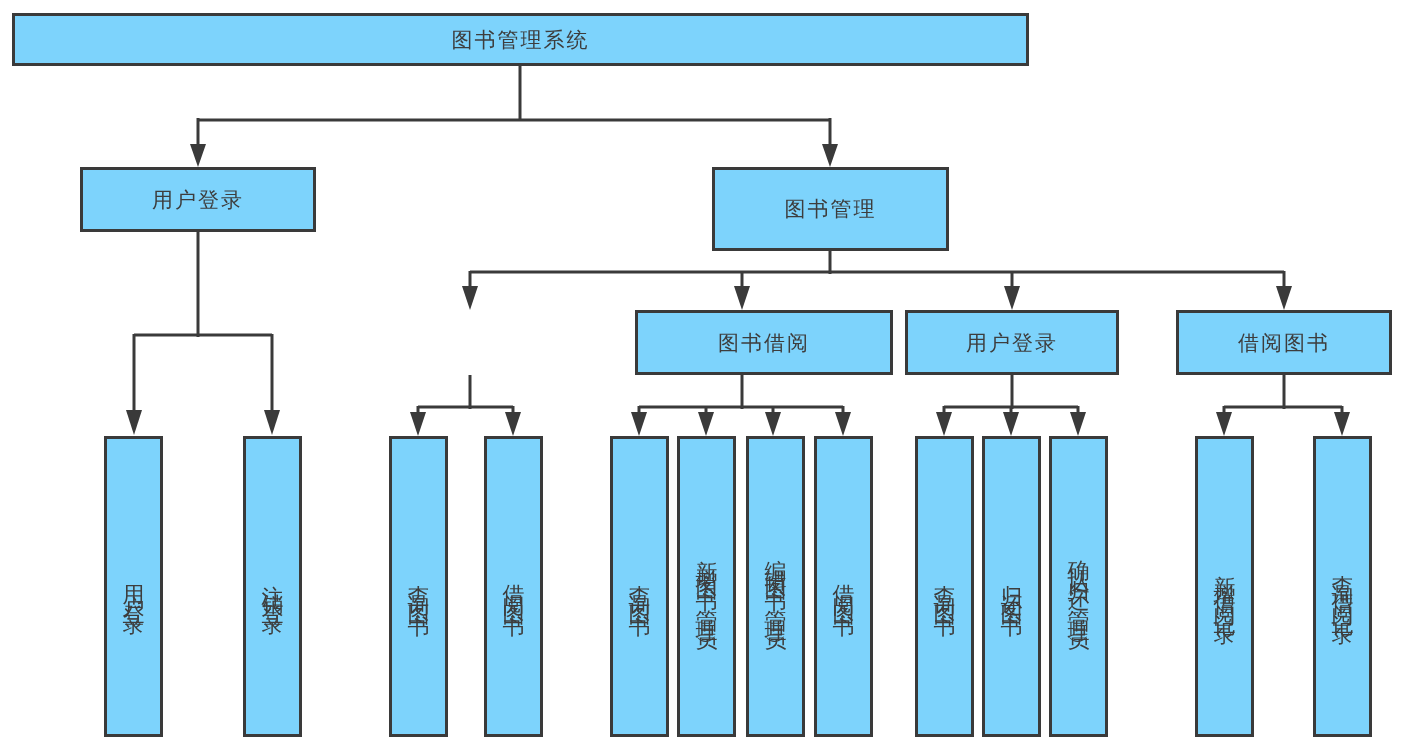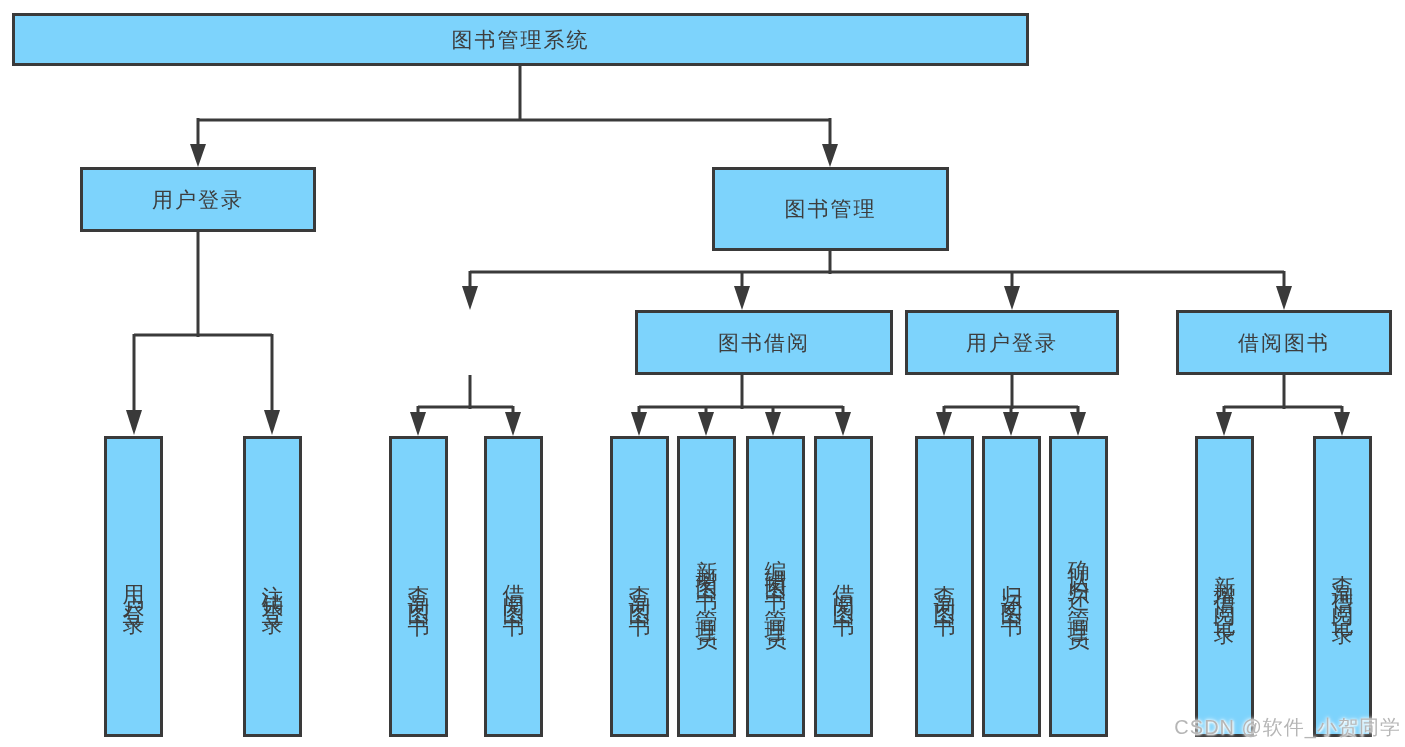--- a/index.html
+++ b/index.html
@@ -211,15 +211,14 @@
   <div class="box v leaf" id="l-confirm-return">
     <span>确认归还（管理员）</span>
   </div>
   <div class="box v leaf" id="l-add-record">
     <span>新增借阅记录</span>
   </div>
   <div class="box v leaf" id="l-query-record">
     <span>查询借阅记录</span>
   </div>
 
-  <div class="watermark">CSDN @软件_小贺同学</div>
 
 </div>
 
 </body></html>

